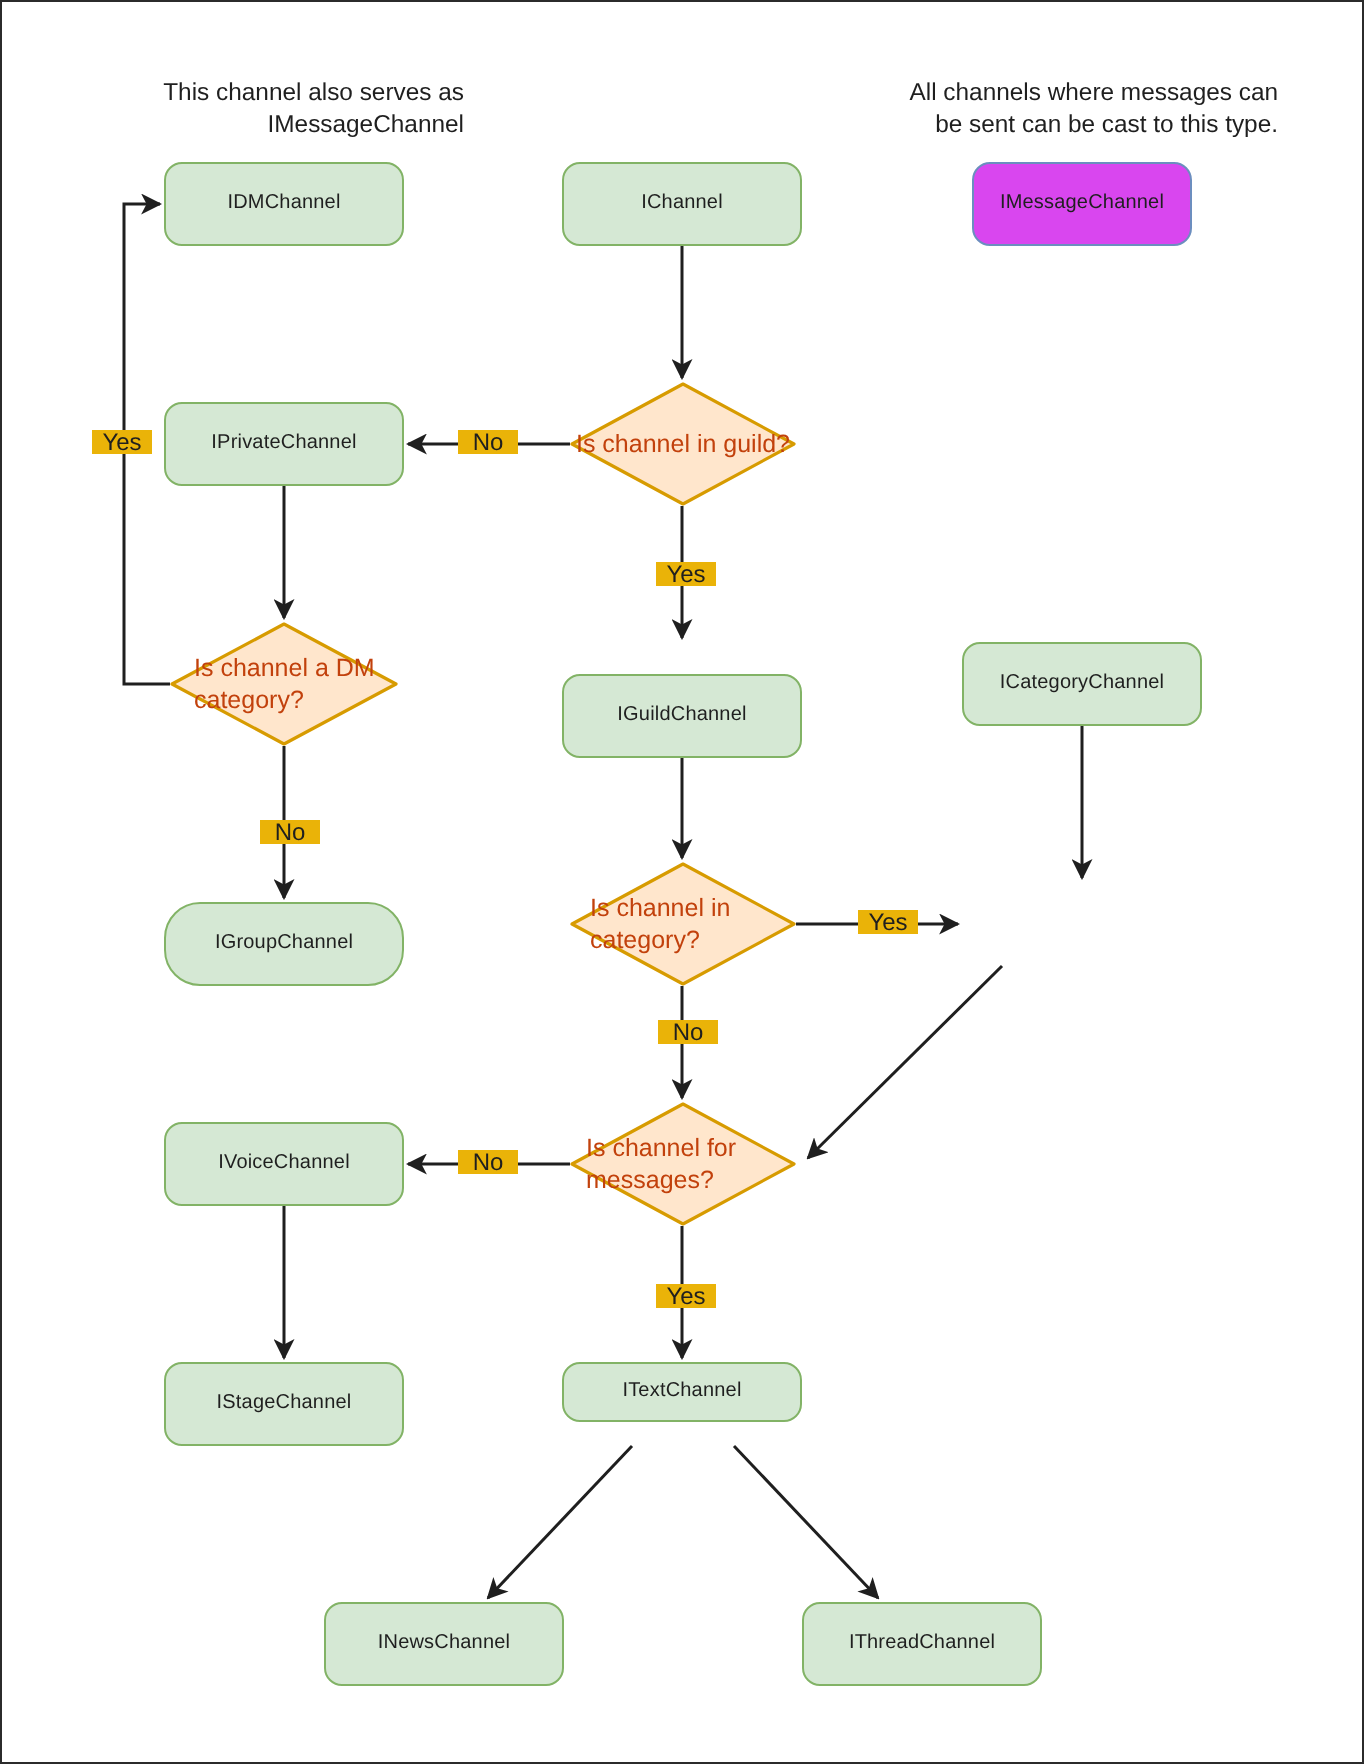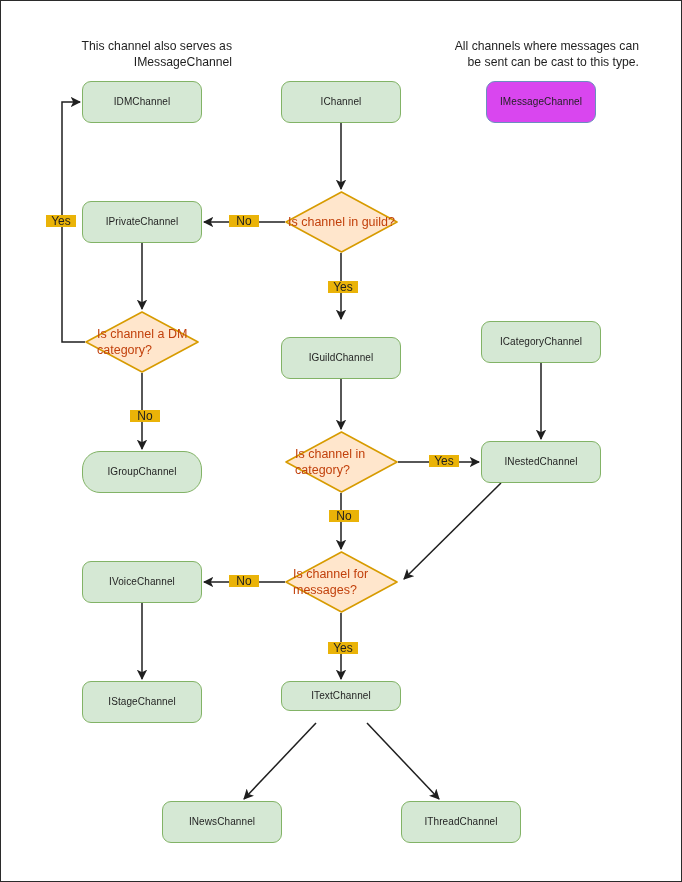--- a/index.html
+++ b/index.html
@@ -161,23 +161,20 @@
   </div>
 
   <div class="node box" style="left:480px; top:320px; width:120px; height:42px;">
     <span>ICategoryChannel</span>
   </div>
 
   <div class="node box" style="left:81px; top:450px; width:120px; height:42px;border-radius:18px;">
     <span>IGroupChannel</span>
   </div>
 
-  <div class="node box" style="left:480px; top:440px; width:120px; height:42px;">
-    <span>INestedChannel</span>
-  </div>
 
   <div class="node box" style="left:81px; top:560px; width:120px; height:42px;">
     <span>IVoiceChannel</span>
   </div>
 
   <div class="node box" style="left:81px; top:680px; width:120px; height:42px;">
     <span>IStageChannel</span>
   </div>
 
   <div class="node box" style="left:280px; top:680px; width:120px; height:30px;">

